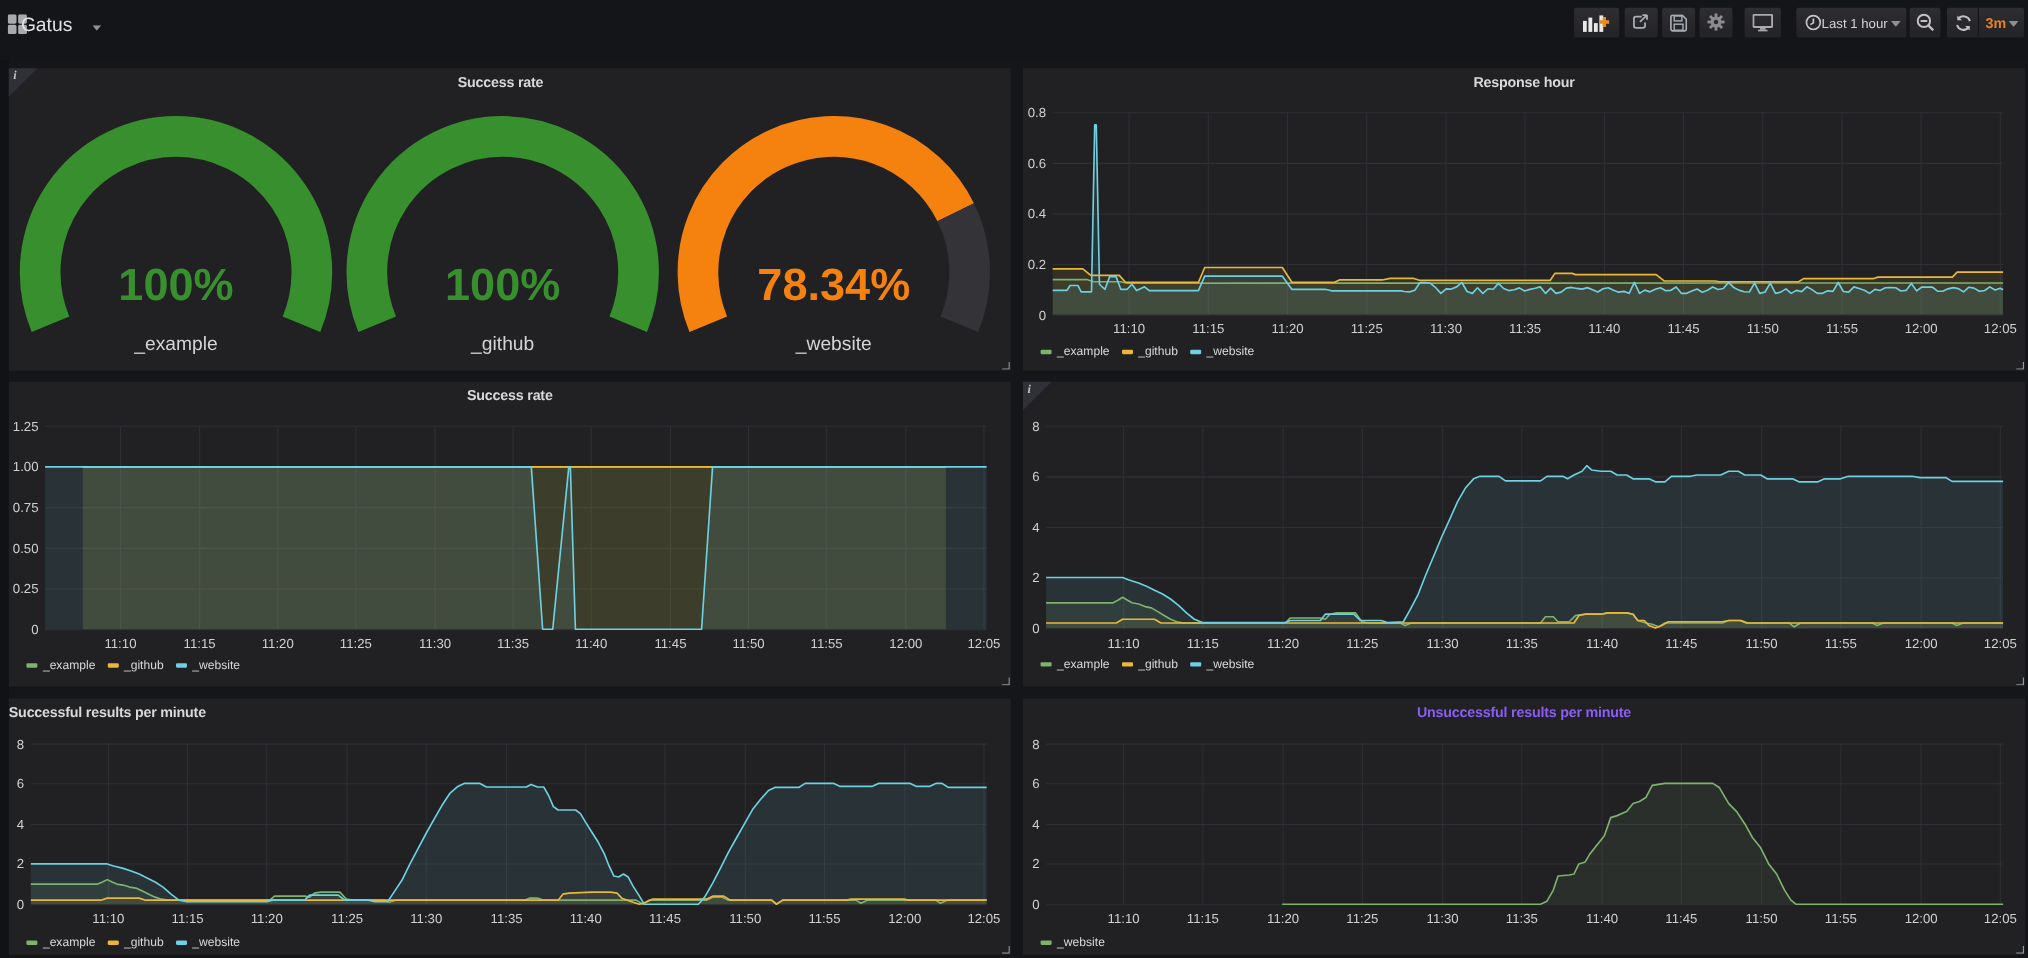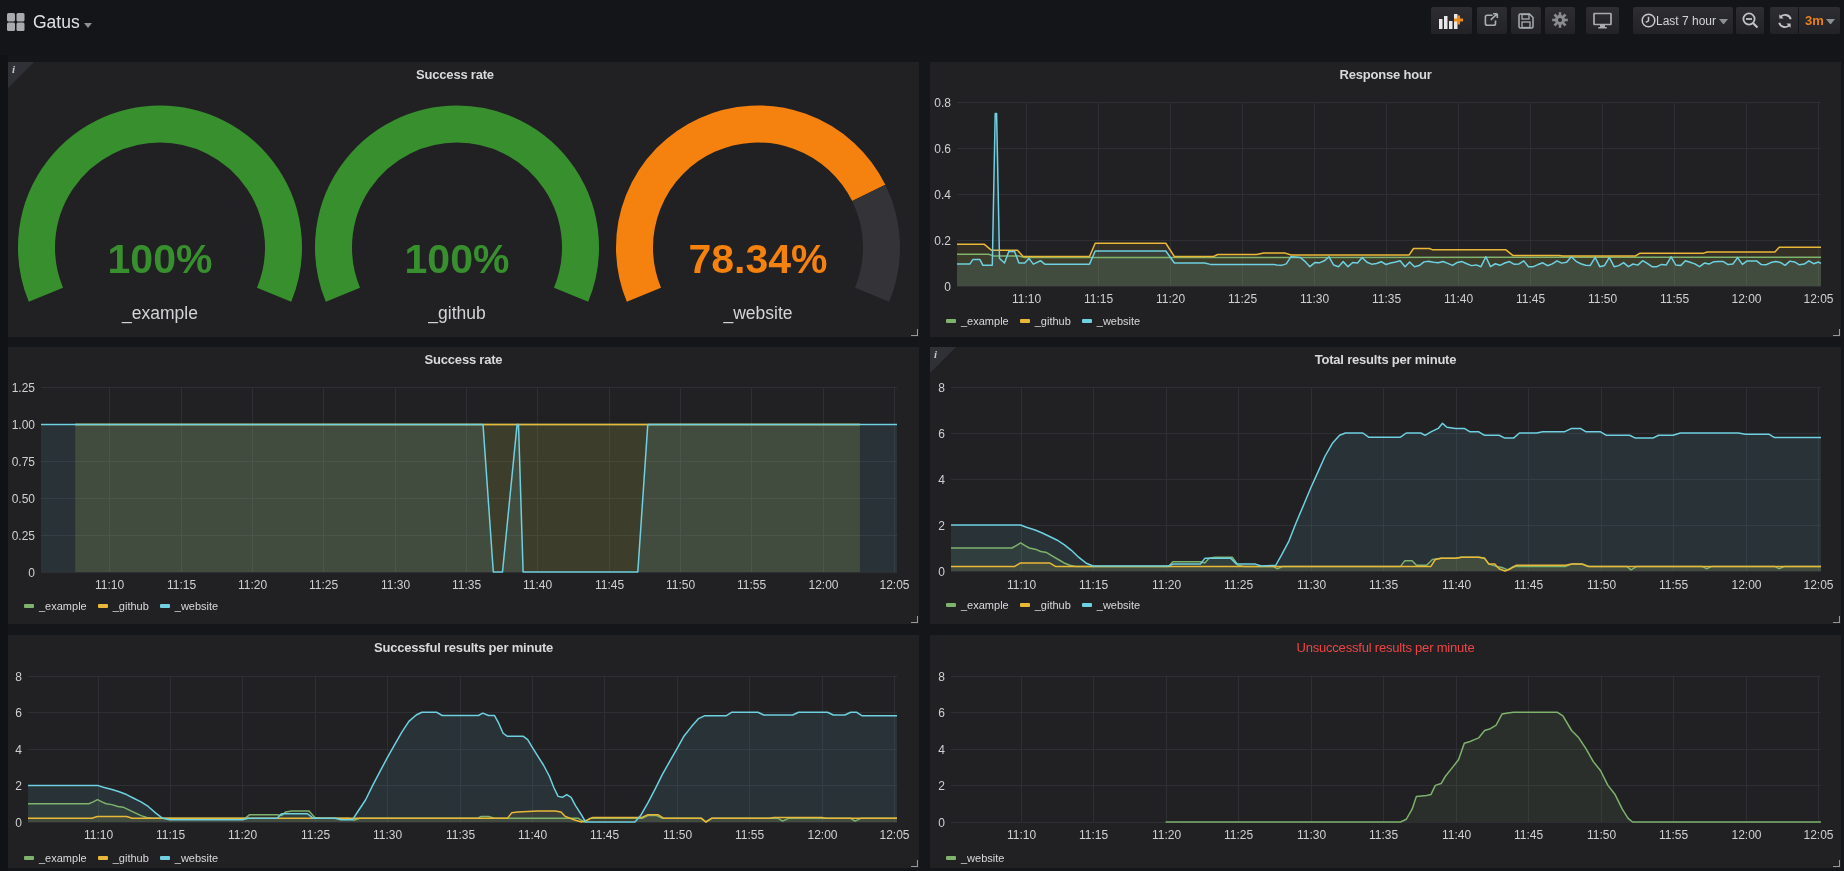--- a/index.html
+++ b/index.html
@@ -4,21 +4,21 @@
 body{width:1844px;height:871px;background:#151619;font-family:"Liberation Sans",sans-serif;overflow:hidden;position:relative}
 </style></head><body>
 <div style="position:absolute;left:0;top:0;width:8px;height:871px;background:#111216"></div>
 <div style="position:absolute;left:0;top:0;width:1844px;height:55px;background:#141518">
     <svg width="20" height="20" style="position:absolute;left:7px;top:13px">
       <rect x="0" y="0" width="8" height="8.5" rx="1.5" fill="#a9aaad"></rect>
       <rect x="9.5" y="0" width="8" height="8.5" rx="1.5" fill="#a9aaad"></rect>
       <rect x="0" y="9.5" width="8" height="8.5" rx="1.5" fill="#a9aaad"></rect>
       <rect x="9.5" y="9.5" width="8" height="8.5" rx="1.5" fill="#a9aaad"></rect>
     </svg>
-    <div style="position:absolute;left:33px;top:12px;font-size:17.5px;color:#e0e1e3">Gatus</div>
+    <div style="position:absolute;left:19px;top:12px;font-size:17.5px;color:#e0e1e3">Gatus</div>
     <svg width="8" height="5" style="position:absolute;left:84px;top:23px">
       <path d="M0 0 L8 0 L4 5 Z" fill="#8d9093"></path>
     </svg>
     <div style="background:linear-gradient(to bottom,#2d2d32,#232327);border-radius:2px;position:absolute;top:7px;height:27px;left:1431px;width:41px">
       <svg width="24" height="17" style="position:absolute;left:8px;top:5px">
         <rect x="0" y="7" width="3.5" height="10" fill="#e8e8e9"></rect>
         <rect x="5" y="4" width="3.5" height="13" fill="#e8e8e9"></rect>
         <rect x="10" y="9" width="3.5" height="8" fill="#e8e8e9"></rect>
         <rect x="15" y="2" width="3.5" height="15" fill="#e8e8e9"></rect>
         <path d="M19 5.5 h3 v-3 h3 v3 h3 v3 h-3 v3 h-3 v-3 h-3 Z" fill="#eb8c1a" transform="translate(-4,1)"></path>
@@ -56,21 +56,21 @@
         <rect x="1" y="1.5" width="17" height="11" rx="0.5" fill="none" stroke="#a9abae" stroke-width="1.7"></rect>
         <rect x="7" y="13" width="5" height="2" fill="#a9abae"></rect>
         <rect x="5.2" y="15" width="8.6" height="1.5" fill="#a9abae"></rect>
       </svg>
     </div>
     <div style="background:linear-gradient(to bottom,#2d2d32,#232327);border-radius:2px;position:absolute;top:7px;height:27px;left:1633px;width:100px;color:#d3d4d6;font-size:14px">
       <svg width="15" height="15" style="position:absolute;left:8px;top:6px">
         <circle cx="7.5" cy="7.5" r="6.3" fill="none" stroke="#c6c8ca" stroke-width="1.5"></circle>
         <path d="M7.5 3.8 V7.8 L4.8 9.4" fill="none" stroke="#c6c8ca" stroke-width="1.5"></path>
       </svg>
-      <span style="position:absolute;left:23px;top:6.5px;font-size:12px">Last 7 hour</span>
+      <span style="position:absolute;left:23px;top:6.5px;font-size:12px">Last 1 hour</span>
       <svg width="9" height="5.5" style="position:absolute;right:5px;top:11.5px">
         <path d="M0 0 L9 0 L4.5 5.5 Z" fill="#8d9093"></path>
       </svg>
     </div>
     <div style="background:linear-gradient(to bottom,#2d2d32,#232327);border-radius:2px;position:absolute;top:7px;height:27px;left:1736px;width:28px">
       <svg width="17" height="17" style="position:absolute;left:6px;top:5px">
         <circle cx="7" cy="7" r="5.6" fill="none" stroke="#c0c2c5" stroke-width="1.8"></circle>
         <line x1="4" y1="7" x2="10" y2="7" stroke="#c0c2c5" stroke-width="1.8"></line>
         <line x1="11" y1="11" x2="15.5" y2="15.5" stroke="#c0c2c5" stroke-width="2.2"></line>
       </svg>
@@ -202,21 +202,20 @@
       <polyline points="67.2,77.40 851.9,77.40" fill="none" stroke="#7EB26D" stroke-width="1.5" stroke-linejoin="round"></polyline>
       <polyline points="67.2,77.40 851.9,77.40" fill="none" stroke="#EAB839" stroke-width="1.5" stroke-linejoin="round"></polyline>
       <polyline points="33.0,77.40 475.0,77.40 485.3,225.00 494.5,225.00 509.1,77.40 510.5,77.40 515.1,225.00 629.8,225.00 639.8,77.40 889.0,77.40" fill="none" stroke="#6ED0E0" stroke-width="1.5" stroke-linejoin="round"></polyline>
     </svg>
     <div style="position:absolute;left:16px;top:252px;font-size:11px;color:#d8d9da;white-space:nowrap"><span style="display:inline-block;width:10px;height:4px;border-radius:1px;background:#7EB26D;margin-right:5px;vertical-align:middle"></span><span style="margin-right:11px;vertical-align:middle">_example</span><span style="display:inline-block;width:10px;height:4px;border-radius:1px;background:#EAB839;margin-right:5px;vertical-align:middle"></span><span style="margin-right:11px;vertical-align:middle">_github</span><span style="display:inline-block;width:10px;height:4px;border-radius:1px;background:#6ED0E0;margin-right:5px;vertical-align:middle"></span><span style="margin-right:11px;vertical-align:middle">_website</span></div>
     <svg width="8" height="8" style="position:absolute;right:1px;bottom:1px">
       <path d="M1 7.5 L7.5 7.5 L7.5 1" fill="none" stroke="#97979b" stroke-width="1.1"></path>
     </svg>
   </div>
 <div style="position:absolute;left:930px;top:347px;width:911px;height:277px;background:#212124">
-    <div style="position:absolute;left:0;right:0;top:5px;text-align:center;font-size:13px;font-weight:bold;letter-spacing:-0.2px;color:#d8d9da">Total results per minute</div>
     <div style="position:absolute;left:0;top:0;width:0;height:0;border-top:26px solid #2f3136;border-right:26px solid transparent"></div>
     <div style="position:absolute;left:4px;top:1px;font-family:'Liberation Serif',serif;font-style:italic;font-weight:bold;font-size:11px;color:#c3c5c9">i</div>
     <svg width="911" height="277" style="position:absolute;left:0;top:0">
       <line x1="21" y1="224.5" x2="891" y2="224.5" stroke="#2e2f34" stroke-width="1"></line>
       <text x="15" y="228.5" text-anchor="end" font-size="12" fill="#d0d0d2">0</text>
       <line x1="21" y1="178.5" x2="891" y2="178.5" stroke="#2e2f34" stroke-width="1"></line>
       <text x="15" y="182.5" text-anchor="end" font-size="12" fill="#d0d0d2">2</text>
       <line x1="21" y1="132.5" x2="891" y2="132.5" stroke="#2e2f34" stroke-width="1"></line>
       <text x="15" y="136.5" text-anchor="end" font-size="12" fill="#d0d0d2">4</text>
       <line x1="21" y1="86.5" x2="891" y2="86.5" stroke="#2e2f34" stroke-width="1"></line>
@@ -253,21 +252,21 @@
       <polyline points="21.0,201.00 81.9,201.00 86.2,198.70 90.6,195.94 95.0,198.70 99.3,201.00 105.1,202.15 110.9,204.45 116.7,205.60 122.5,209.05 128.3,212.50 134.1,215.95 139.9,218.25 145.7,219.40 238.5,219.40 242.8,214.80 270.4,214.80 274.8,215.95 279.1,211.35 284.9,210.20 302.3,210.20 308.1,218.25 313.9,219.40 342.9,219.40 347.2,221.70 353.1,219.40 470.5,219.40 474.9,213.65 482.1,213.65 486.4,218.25 496.6,218.25 502.4,212.50 511.1,211.35 525.6,211.35 531.4,210.20 548.8,210.20 554.6,211.35 558.9,217.10 566.2,219.40 572.0,220.55 577.8,222.85 583.6,219.40 635.8,219.40 641.6,217.10 653.2,217.10 659.0,219.40 696.7,219.40 701.0,222.85 706.9,219.40 772.1,219.40 776.4,221.70 782.2,219.40 844.6,219.40 848.9,221.70 854.8,219.40 891.0,219.40" fill="none" stroke="#7EB26D" stroke-width="1.5" stroke-linejoin="round"></polyline>
       <polyline points="21.0,219.40 84.8,219.40 90.6,215.95 119.6,215.95 125.4,219.40 500.9,219.40 505.3,212.50 511.1,211.35 525.6,211.35 531.4,210.20 548.8,210.20 554.6,211.35 558.9,217.10 564.8,217.10 569.1,221.70 574.9,224.00 580.7,221.70 586.5,218.25 635.8,218.25 641.6,217.10 651.8,217.10 657.6,219.40 891.0,219.40" fill="none" stroke="#EAB839" stroke-width="1.5" stroke-linejoin="round"></polyline>
       <polyline points="21.0,178.00 90.6,178.00 96.4,180.30 105.1,183.06 112.3,186.05 119.6,189.50 126.8,192.95 134.1,197.55 141.4,203.30 148.6,210.20 155.8,215.95 163.1,218.94 238.5,218.94 242.8,217.10 270.4,217.10 274.8,211.35 300.8,211.35 306.6,217.10 325.5,217.10 331.3,218.94 345.8,218.25 351.6,207.90 358.9,194.10 366.1,175.70 373.4,158.45 380.6,141.20 387.9,125.10 395.1,109.00 402.4,96.35 409.6,88.30 415.4,86.00 432.8,86.00 438.6,90.14 470.5,90.14 476.3,86.00 490.8,86.00 495.1,88.30 500.9,84.85 508.2,81.40 512.5,76.34 516.9,80.25 525.6,81.40 534.3,81.40 540.1,84.85 548.8,84.85 554.6,88.30 569.1,88.30 574.9,91.06 583.6,91.06 589.4,86.00 606.8,86.00 612.6,84.85 634.3,84.85 641.6,81.40 650.3,81.40 656.1,84.85 670.6,84.85 676.4,88.30 699.6,88.30 705.4,91.06 722.8,91.06 728.6,88.30 743.1,88.30 750.3,86.00 808.3,86.00 815.6,87.15 838.8,87.15 844.6,90.60 891.0,90.60" fill="none" stroke="#6ED0E0" stroke-width="1.5" stroke-linejoin="round"></polyline>
     </svg>
     <div style="position:absolute;left:16px;top:251px;font-size:11px;color:#d8d9da;white-space:nowrap"><span style="display:inline-block;width:10px;height:4px;border-radius:1px;background:#7EB26D;margin-right:5px;vertical-align:middle"></span><span style="margin-right:11px;vertical-align:middle">_example</span><span style="display:inline-block;width:10px;height:4px;border-radius:1px;background:#EAB839;margin-right:5px;vertical-align:middle"></span><span style="margin-right:11px;vertical-align:middle">_github</span><span style="display:inline-block;width:10px;height:4px;border-radius:1px;background:#6ED0E0;margin-right:5px;vertical-align:middle"></span><span style="margin-right:11px;vertical-align:middle">_website</span></div>
     <svg width="8" height="8" style="position:absolute;right:1px;bottom:1px">
       <path d="M1 7.5 L7.5 7.5 L7.5 1" fill="none" stroke="#97979b" stroke-width="1.1"></path>
     </svg>
   </div>
 <div style="position:absolute;left:8px;top:635px;width:911px;height:233px;background:#212124">
-    <div style="position:absolute;left:0;right:0;top:5px;text-align:center;font-size:13px;font-weight:bold;letter-spacing:-0.2px;color:#d8d9da">Successful results per minute</div>
+    <div style="position:absolute;left:0;right:0;top:5px;text-align:left;font-size:13px;font-weight:bold;letter-spacing:-0.2px;color:#d8d9da">Successful results per minute</div>
     <svg width="911" height="233" style="position:absolute;left:0;top:0">
       <line x1="20" y1="187.5" x2="889" y2="187.5" stroke="#2e2f34" stroke-width="1"></line>
       <text x="14" y="191.5" text-anchor="end" font-size="12" fill="#d0d0d2">0</text>
       <line x1="20" y1="150.5" x2="889" y2="150.5" stroke="#2e2f34" stroke-width="1"></line>
       <text x="14" y="154.5" text-anchor="end" font-size="12" fill="#d0d0d2">2</text>
       <line x1="20" y1="114.5" x2="889" y2="114.5" stroke="#2e2f34" stroke-width="1"></line>
       <text x="14" y="118.5" text-anchor="end" font-size="12" fill="#d0d0d2">4</text>
       <line x1="20" y1="77.5" x2="889" y2="77.5" stroke="#2e2f34" stroke-width="1"></line>
       <text x="14" y="81.5" text-anchor="end" font-size="12" fill="#d0d0d2">6</text>
       <line x1="20" y1="41.5" x2="889" y2="41.5" stroke="#2e2f34" stroke-width="1"></line>
@@ -302,21 +301,21 @@
       <polyline points="20.0,168.70 80.8,168.70 85.2,166.87 89.5,164.67 93.9,166.87 98.2,168.70 104.0,169.62 109.8,171.44 115.6,172.36 121.4,175.10 127.2,177.85 133.0,180.59 138.8,182.43 144.6,183.34 237.2,183.34 241.6,179.68 269.1,179.68 273.5,180.59 277.8,176.94 283.6,176.02 301.0,176.02 306.8,182.43 312.6,183.34 341.5,183.34 345.9,185.17 351.7,183.34 469.0,183.34 473.3,181.51 480.6,181.51 486.4,183.34 570.4,183.34 576.2,187.00 582.0,183.34 634.1,183.34 639.9,180.59 648.6,180.59 654.4,183.34 693.5,183.34 697.8,187.00 703.6,183.34 770.2,183.34 774.6,186.09 780.4,183.34 842.7,183.34 847.0,186.09 852.8,183.34 889.0,183.34" fill="none" stroke="#7EB26D" stroke-width="1.5" stroke-linejoin="round"></polyline>
       <polyline points="20.0,183.34 83.7,183.34 89.5,181.51 118.5,181.51 124.3,183.34 499.4,183.34 503.7,177.85 509.5,176.94 529.8,176.02 547.2,176.02 553.0,176.94 557.3,181.51 567.5,185.17 573.3,187.00 579.1,185.17 584.9,182.43 634.1,182.43 639.9,179.68 650.0,179.68 655.8,183.34 693.5,183.34 697.8,187.00 703.6,183.34 761.5,183.34 765.9,182.43 813.7,182.43 818.0,183.34 889.0,183.34" fill="none" stroke="#EAB839" stroke-width="1.5" stroke-linejoin="round"></polyline>
       <polyline points="20.0,150.40 89.5,150.40 95.3,152.23 104.0,154.43 111.2,156.81 118.5,159.55 125.7,163.21 133.0,166.87 140.2,171.44 147.5,177.85 154.7,183.34 161.9,184.80 234.4,184.80 240.1,183.34 269.1,183.34 273.5,178.76 299.5,178.76 305.3,183.34 327.0,183.34 332.8,184.80 344.4,184.80 350.2,176.02 357.5,165.04 364.7,150.40 371.9,136.68 379.2,122.95 386.4,110.14 393.7,97.33 400.9,86.35 408.2,79.95 413.9,77.20 428.4,77.20 434.2,80.49 470.4,80.49 474.8,78.11 480.6,80.49 486.4,80.49 490.7,88.18 495.1,98.25 499.4,101.36 515.3,101.36 519.7,104.65 524.0,111.97 529.8,121.12 535.6,130.27 541.4,141.25 545.7,152.23 550.1,161.38 554.4,162.29 558.8,159.55 563.1,162.29 567.5,170.53 573.3,179.68 577.6,187.00 626.9,187.00 632.6,180.59 639.9,167.78 647.1,154.06 654.4,139.42 661.6,126.61 668.9,113.80 676.1,100.99 683.3,91.84 690.6,83.60 696.4,80.86 718.1,80.86 723.9,77.20 750.0,77.20 755.8,79.95 784.7,79.95 790.5,77.20 819.5,77.20 825.3,79.95 836.9,79.95 842.7,77.20 848.4,77.20 854.2,80.86 889.0,80.86" fill="none" stroke="#6ED0E0" stroke-width="1.5" stroke-linejoin="round"></polyline>
     </svg>
     <div style="position:absolute;left:16px;top:216px;font-size:11px;color:#d8d9da;white-space:nowrap"><span style="display:inline-block;width:10px;height:4px;border-radius:1px;background:#7EB26D;margin-right:5px;vertical-align:middle"></span><span style="margin-right:11px;vertical-align:middle">_example</span><span style="display:inline-block;width:10px;height:4px;border-radius:1px;background:#EAB839;margin-right:5px;vertical-align:middle"></span><span style="margin-right:11px;vertical-align:middle">_github</span><span style="display:inline-block;width:10px;height:4px;border-radius:1px;background:#6ED0E0;margin-right:5px;vertical-align:middle"></span><span style="margin-right:11px;vertical-align:middle">_website</span></div>
     <svg width="8" height="8" style="position:absolute;right:1px;bottom:1px">
       <path d="M1 7.5 L7.5 7.5 L7.5 1" fill="none" stroke="#97979b" stroke-width="1.1"></path>
     </svg>
   </div>
 <div style="position:absolute;left:930px;top:635px;width:911px;height:233px;background:#212124">
-    <div style="position:absolute;left:0;right:0;top:5px;text-align:center;font-size:13px;font-weight:normal;letter-spacing:-0.2px;color:#ef4444">Unsuccessful results per minute</div>
+    <div style="position:absolute;left:0;right:0;top:5px;text-align:center;font-size:13px;font-weight:bold;letter-spacing:-0.2px;color:#8b5cf6">Unsuccessful results per minute</div>
     <svg width="911" height="233" style="position:absolute;left:0;top:0">
       <line x1="21" y1="187.5" x2="891" y2="187.5" stroke="#2e2f34" stroke-width="1"></line>
       <text x="15" y="191.5" text-anchor="end" font-size="12" fill="#d0d0d2">0</text>
       <line x1="21" y1="150.5" x2="891" y2="150.5" stroke="#2e2f34" stroke-width="1"></line>
       <text x="15" y="154.5" text-anchor="end" font-size="12" fill="#d0d0d2">2</text>
       <line x1="21" y1="114.5" x2="891" y2="114.5" stroke="#2e2f34" stroke-width="1"></line>
       <text x="15" y="118.5" text-anchor="end" font-size="12" fill="#d0d0d2">4</text>
       <line x1="21" y1="77.5" x2="891" y2="77.5" stroke="#2e2f34" stroke-width="1"></line>
       <text x="15" y="81.5" text-anchor="end" font-size="12" fill="#d0d0d2">6</text>
       <line x1="21" y1="41.5" x2="891" y2="41.5" stroke="#2e2f34" stroke-width="1"></line>

